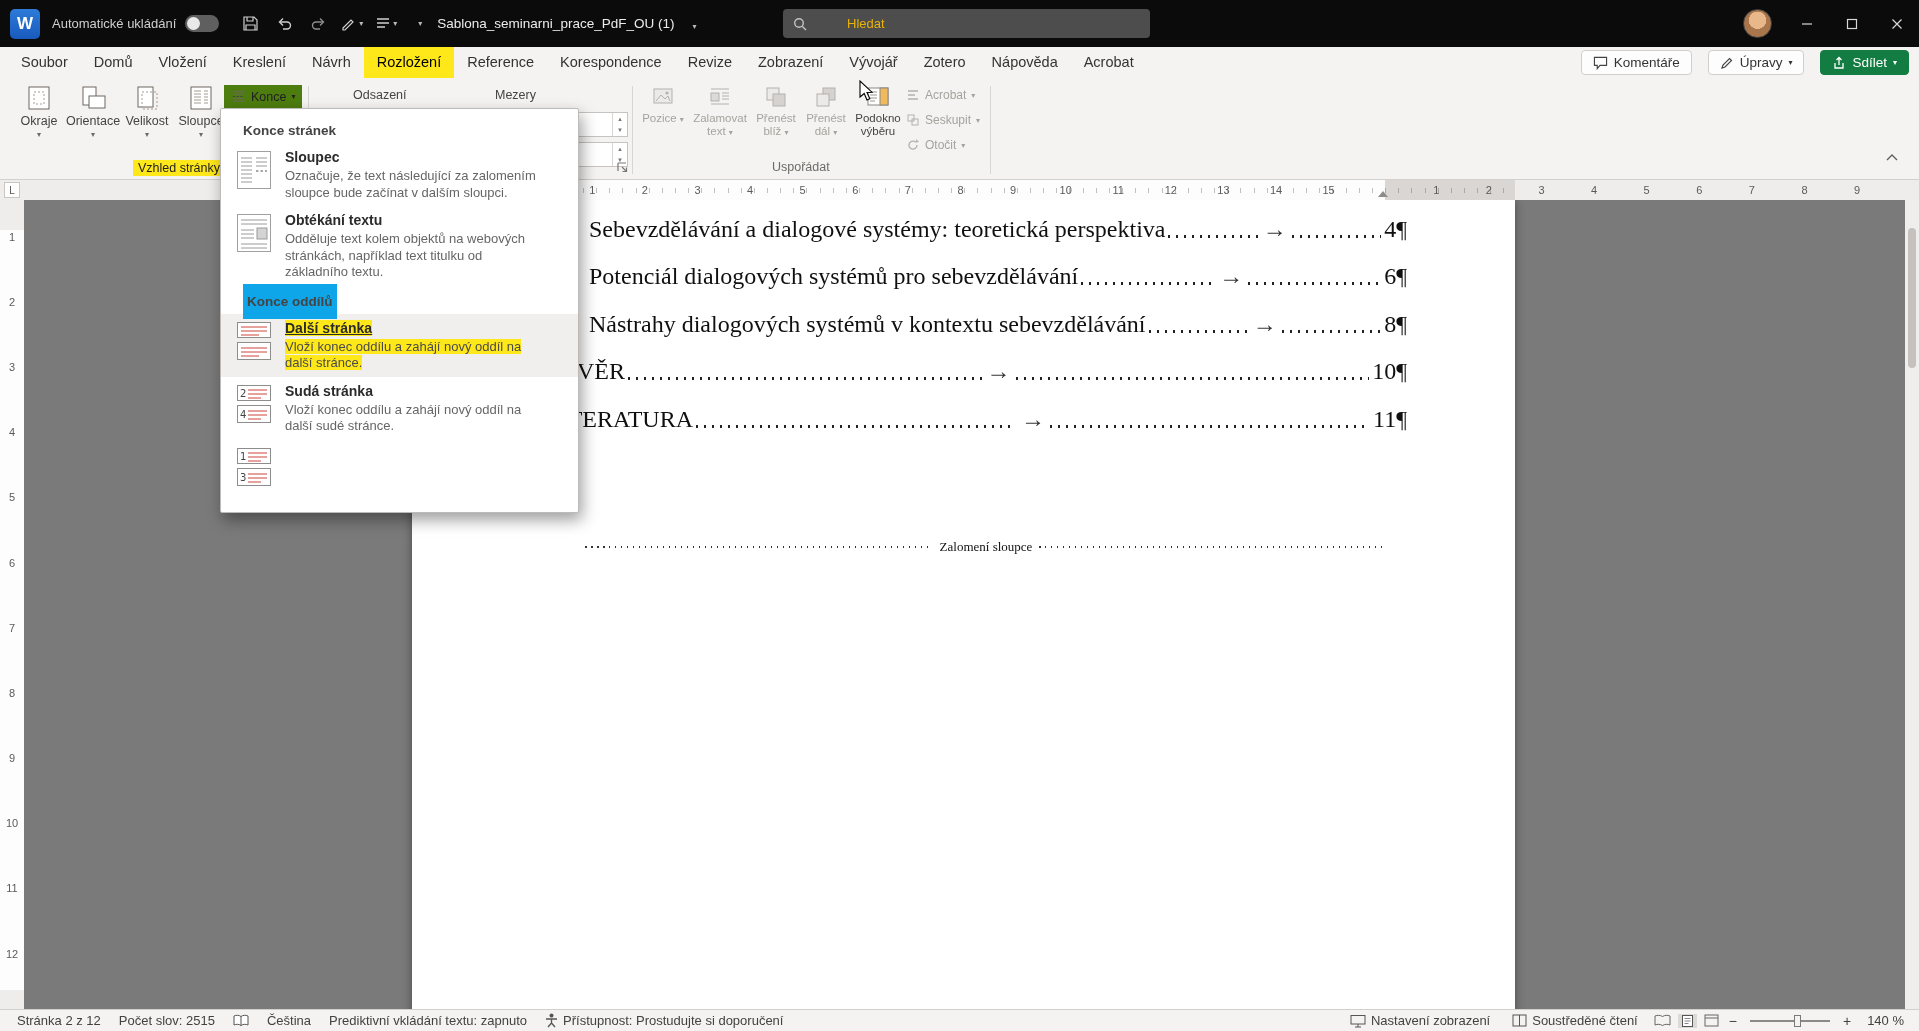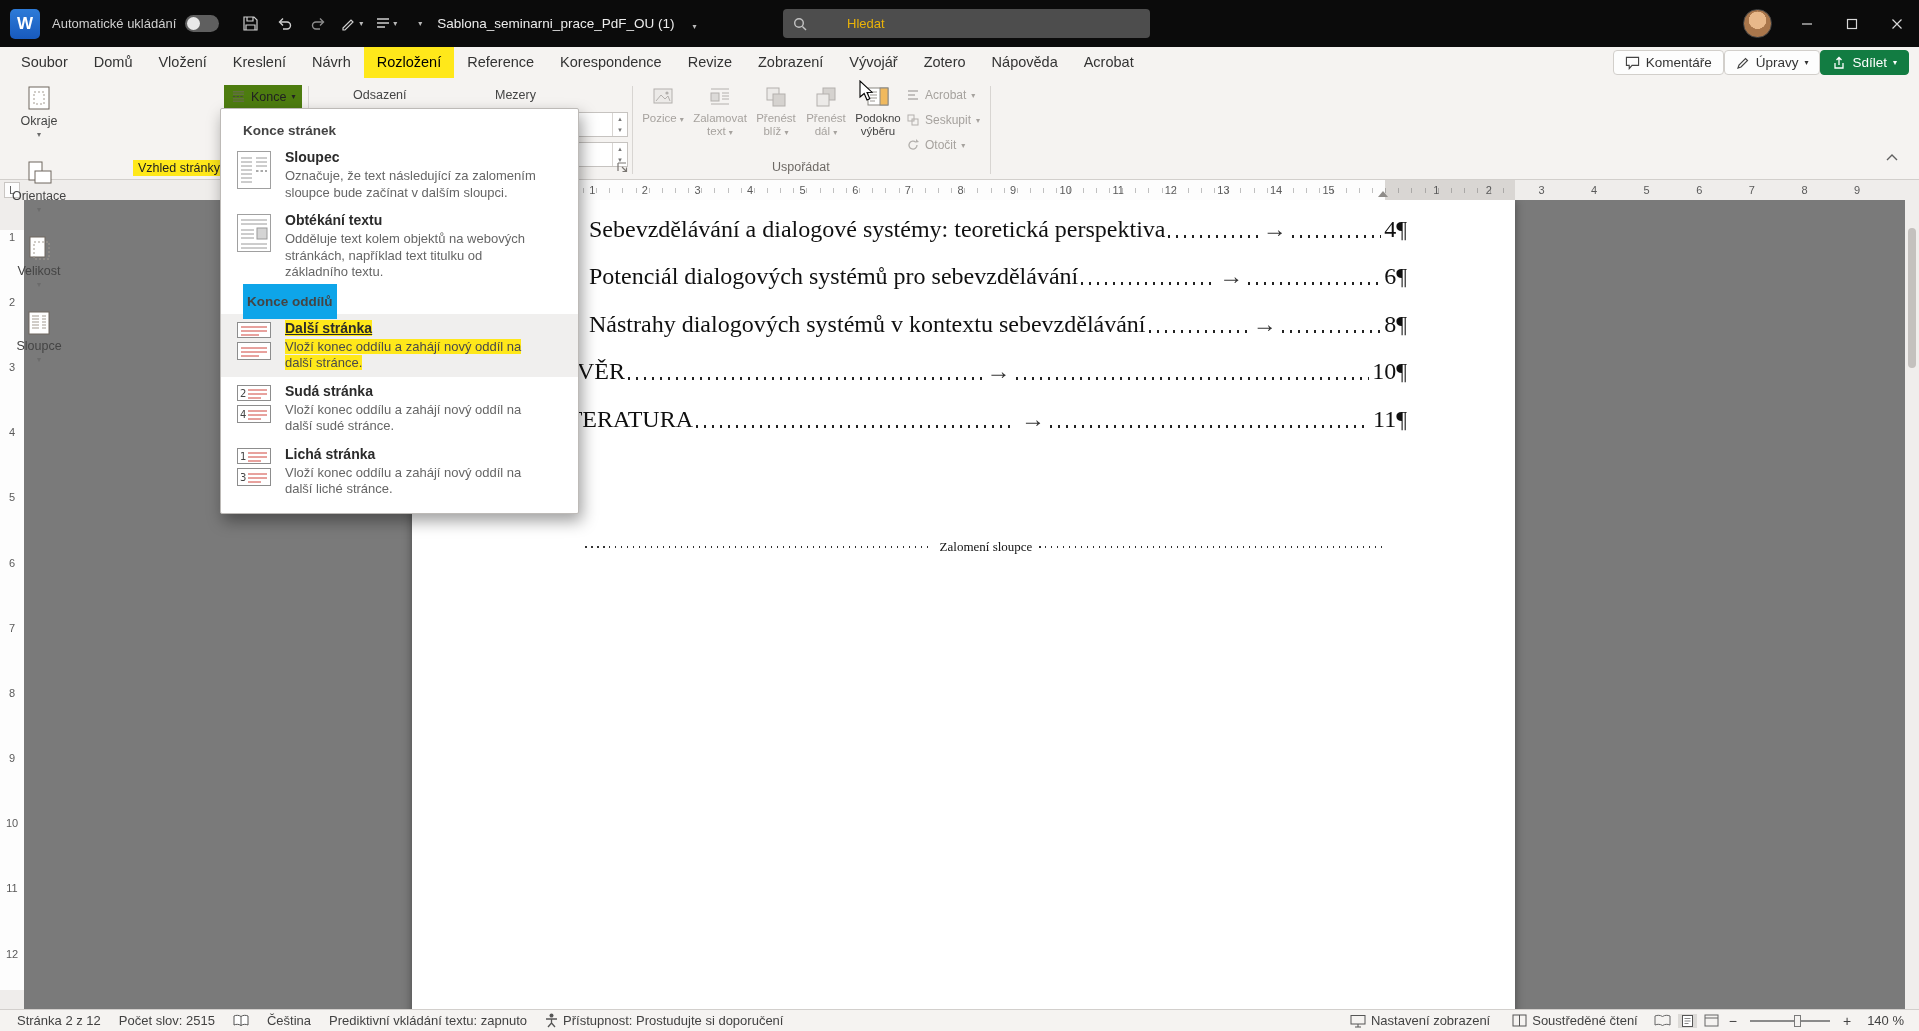--- a/index.html
+++ b/index.html
@@ -26,31 +26,31 @@
   .tb-right { position:absolute; right:0; top:0; height:47px; display:flex; align-items:center; }
   .tb-avatar { width:29px; height:29px; border-radius:50%; margin-right:12px;
                background:radial-gradient(circle at 50% 38%, #e8b88a 0 40%, #a9764b 41% 100%); border:1px solid #444; }
   .wbtn { width:45px; height:47px; display:flex; align-items:center; justify-content:center; }
 
   
   .menubar { position:absolute; top:47px; left:0; right:0; height:31px; background:#f5f3f1;
              display:flex; align-items:center; padding-left:8px; z-index:20; }
   .mtab { padding:0 13px; font-size:14.5px; color:#333; line-height:31px; white-space:nowrap; }
   .mtab.active { background:#ffe81a; color:#000; }
-  .mb-right { position:absolute; right:10px; top:3px; display:flex; gap:0; align-items:center; }
+  .mb-right { position:absolute; right:10px; top:3px; display:flex; gap:16px; align-items:center; }
   .mb-btn { display:flex; align-items:center; gap:6px; border:1px solid #d2cfcb; background:#fdfdfd;
             border-radius:4px; padding:4px 11px; font-size:13.5px; color:#333;
             font-family:"Liberation Sans",sans-serif; }
   .mb-btn.share { background:#127c42; border-color:#127c42; color:#fff; }
   .carat { font-size:8px; color:inherit; }
 
   
   .ribbon { position:absolute; top:78px; left:0; right:0; height:102px; background:#f5f3f1;
             border-bottom:1px solid #d2cfcc; z-index:20; }
-  .rgroup1 { position:absolute; left:14px; top:6px; display:flex; gap:20px;flex-direction:column; }
+  .rgroup1 { position:absolute; left:14px; top:6px; display:flex; gap:4px; }
   .rbtn { width:50px; display:flex; flex-direction:column; align-items:center; gap:2px;
           font-size:12.5px; color:#444; }
   .rbtn .carat { color:#6b6b6b; }
   .konce-btn { position:absolute; left:224px; top:7px; height:23px; display:flex; align-items:center;
                gap:5px; padding:0 7px; background:#4d7c0f; font-size:12.5px; color:#222; }
   .rsec-label { position:absolute; top:10px; font-size:12.5px; color:#444; }
   .spin-field { position:absolute; left:540px; width:88px; height:25px; background:#fff;
                 border:1px solid #c6c3c0; display:flex; justify-content:flex-end; }
   .spins { width:15px; border-left:1px solid #d8d5d2; display:flex; flex-direction:column; }
   .spins i { flex:1; display:flex; align-items:center; justify-content:center; font-style:normal;
@@ -593,24 +593,20 @@
       <div class="bm-icon">
         <svg width="36" height="40" viewBox="0 0 36 40">
             <rect x="1.5" y="1.5" width="33" height="15" fill="#fff" stroke="#8d8d8d"></rect>
             <text x="4" y="12.5" font-size="10" fill="#444" font-family="DejaVu Sans">1</text>
             <path d="M12 6 h19 M12 10 h19 M12 14 h13" stroke="#d0453c"></path>
             <rect x="1.5" y="21.5" width="33" height="17" fill="#fff" stroke="#8d8d8d"></rect>
             <text x="4" y="33.5" font-size="10" fill="#444" font-family="DejaVu Sans">3</text>
             <path d="M12 27 h19 M12 31 h19 M12 35 h13" stroke="#d0453c"></path>
           </svg>
       </div>
-      <div class="bm-text">
-        <div class="bm-title"><span>Lichá stránka</span></div>
-        <div class="bm-desc"><span>Vloží konec oddílu a zahájí nový oddíl na další liché stránce.</span></div>
-      </div>
     </div>
   </div>
 
   <footer class="statusbar">
     <div class="sb-left">
       <div class="sb-item">
           <span>Stránka 2 z 12</span>
         </div>
       <div class="sb-item">
           <span>Počet slov: 2515</span>

